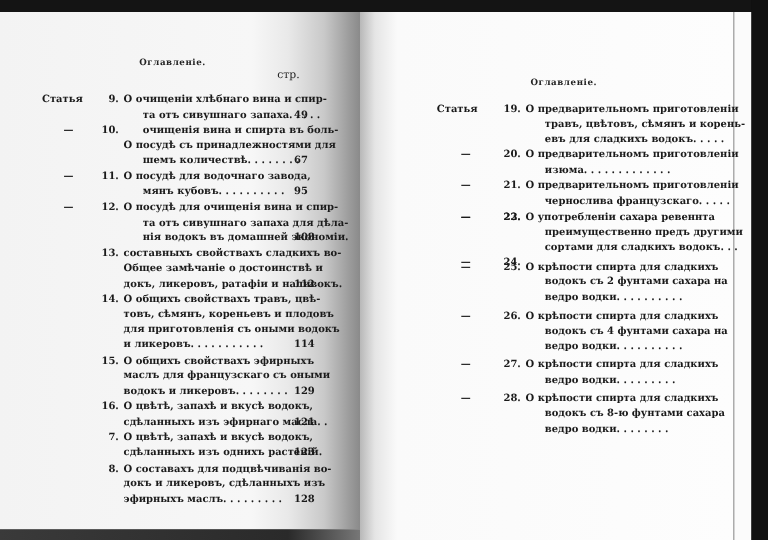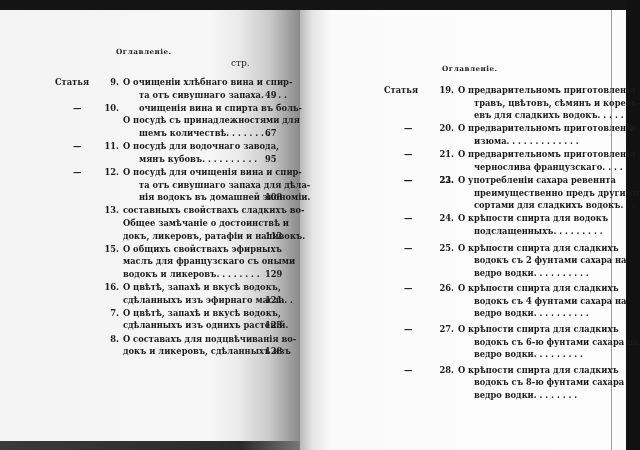--- a/index.html
+++ b/index.html
@@ -18,21 +18,21 @@
 
   .page-left { position:absolute; left:0; top:10px; width:300px; height:431px;
     background:linear-gradient(to right,#f3f3f3 0%,#f7f7f7 70%,#e9e9e9 80%,#c9c9c9 90%,#9c9c9c 97%,#8a8a8a 100%); }
   .page-right { position:absolute; left:300px; top:10px; width:311px; height:440px;
     background:linear-gradient(to right,#b8b8b8 0%,#e5e5e5 4%,#fafafa 10%,#fdfdfd 100%); }
 
   .heading { position:absolute; font-size:7.2px; letter-spacing:0.5px; font-weight:bold; color:#222; }
   .str-label { position:absolute; font-size:9px; color:#222; }
 
   .toc { position:absolute; font-size:8.3px; line-height:12.6px; font-weight:bold; }
-  .entry { position:relative; margin-bottom:0.6px;margin-left:20px; }
+  .entry { position:relative; margin-bottom:0.6px; }
   .entry .prefix { position:absolute; left:0; top:0; white-space:nowrap; }
   .entry .num { position:absolute; top:0; white-space:nowrap; text-align:right; }
   .entry .line { display:block; white-space:nowrap; }
   .entry .page-num { position:absolute; bottom:0; white-space:nowrap; }
 
   .left-toc { left:35px; top:76px; width:235px; }
   .left-toc .prefix { width:40px; }
   .left-toc .num { left:40px; width:24px; }
   .left-toc .body { margin-left:68px; }
   .left-toc .line.cont { padding-left:16px; }
@@ -102,20 +102,30 @@
   <div class="entry">
     <span class="num">13.</span>
     <div class="body">
       <span class="line">составныхъ свойствахъ сладкихъ во-</span>
       <span class="line">Общее замѣчаніе о достоинствѣ и</span>
       <span class="line">докъ, ликеровъ, ратафіи и наливокъ.</span>
     </div>
     <span class="page-num">112</span>
   </div>
   <div class="entry">
+    <span class="num">14.</span>
+    <div class="body">
+      <span class="line">О общихъ свойствахъ травъ, цвѣ-</span>
+      <span class="line">товъ, сѣмянъ, кореньевъ и плодовъ</span>
+      <span class="line">для приготовленія съ оными водокъ</span>
+      <span class="line">и ликеровъ. . . . . . . . . . .</span>
+    </div>
+    <span class="page-num">114</span>
+  </div>
+  <div class="entry">
     <span class="num">15.</span>
     <div class="body">
       <span class="line">О общихъ свойствахъ эфирныхъ</span>
       <span class="line">маслъ для французскаго съ оными</span>
       <span class="line">водокъ и ликеровъ. . . . . . . .</span>
     </div>
     <span class="page-num">129</span>
   </div>
   <div class="entry">
     <span class="num">16.</span>
@@ -131,20 +141,21 @@
       <span class="line">О цвѣтѣ, запахѣ и вкусѣ водокъ,</span>
       <span class="line">сдѣланныхъ изъ однихъ растеній.</span>
     </div>
     <span class="page-num">123</span>
   </div>
   <div class="entry">
     <span class="num">8.</span>
     <div class="body">
       <span class="line">О составахъ для подцвѣчиванія во-</span>
       <span class="line">докъ и ликеровъ, сдѣланныхъ изъ</span>
+      <span class="line">эфирныхъ маслъ. . . . . . . . .</span>
     </div>
     <span class="page-num">128</span>
   </div>
 </div>
 
 <div class="heading" style="left:442px; top:64px;">Оглавленіе.</div>
 
 <div class="toc right-toc">
   <div class="entry">
     <span class="prefix">Статья</span>
@@ -180,24 +191,20 @@
     <span class="num">23.</span>
     <div class="body">
       <span class="line">О употребленіи сахара ревеннта</span>
       <span class="line cont">преимущественно предъ другими</span>
       <span class="line cont">сортами для сладкихъ водокъ. . .</span>
     </div>
   </div>
   <div class="entry">
     <span class="prefix" style="padding-left:20px">—</span>
     <span class="num">24.</span>
-    <div class="body">
-      <span class="line">О крѣпости спирта для водокъ</span>
-      <span class="line cont">подслащенныхъ. . . . . . . . .</span>
-    </div>
   </div>
   <div class="entry" style="margin-top:4px">
     <span class="prefix" style="padding-left:20px">—</span>
     <span class="num">25.</span>
     <div class="body">
       <span class="line">О крѣпости спирта для сладкихъ</span>
       <span class="line cont">водокъ съ 2 фунтами сахара на</span>
       <span class="line cont">ведро водки. . . . . . . . . .</span>
     </div>
   </div>
@@ -208,21 +215,20 @@
       <span class="line">О крѣпости спирта для сладкихъ</span>
       <span class="line cont">водокъ съ 4 фунтами сахара на</span>
       <span class="line cont">ведро водки. . . . . . . . . .</span>
     </div>
   </div>
   <div class="entry" style="margin-top:3px">
     <span class="prefix" style="padding-left:20px">—</span>
     <span class="num">27.</span>
     <div class="body">
       <span class="line">О крѣпости спирта для сладкихъ</span>
-      <span class="line cont">водокъ съ 6-ю фунтами сахара на</span>
       <span class="line cont">ведро водки. . . . . . . . .</span>
     </div>
   </div>
   <div class="entry" style="margin-top:3px">
     <span class="prefix" style="padding-left:20px">—</span>
     <span class="num">28.</span>
     <div class="body">
       <span class="line">О крѣпости спирта для сладкихъ</span>
       <span class="line cont">водокъ съ 8-ю фунтами сахара</span>
       <span class="line cont">ведро водки. . . . . . . .</span>

